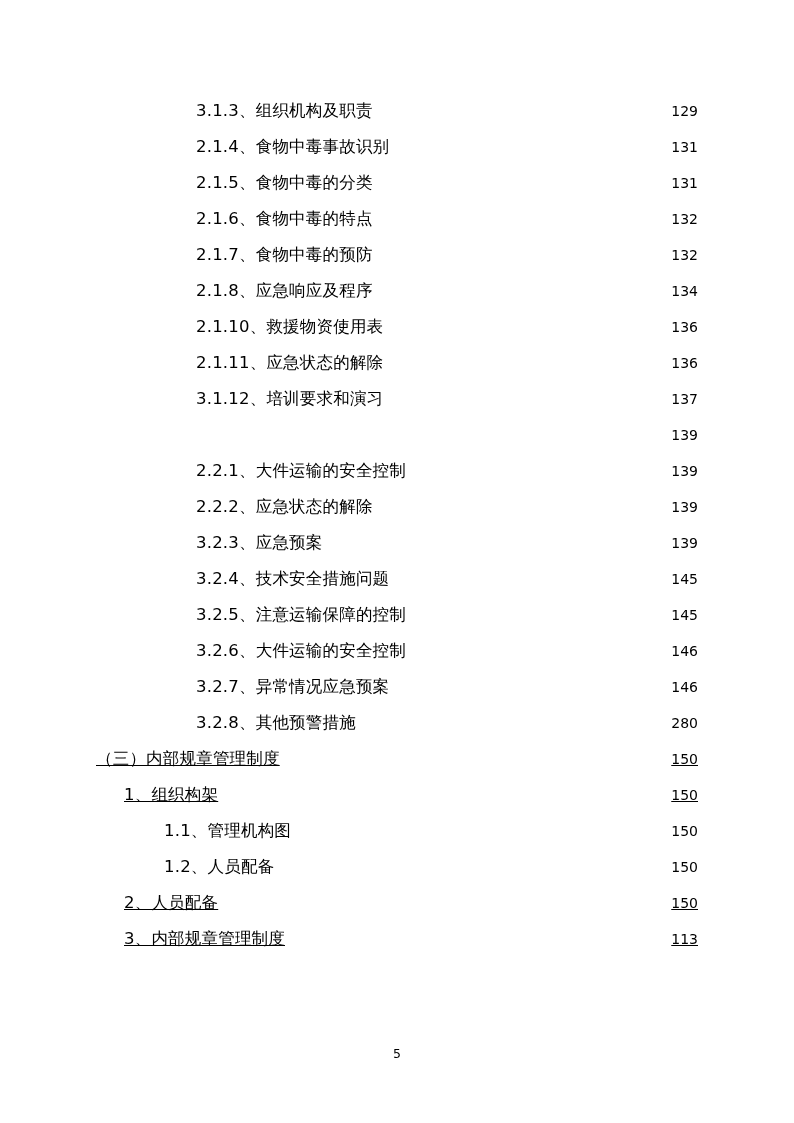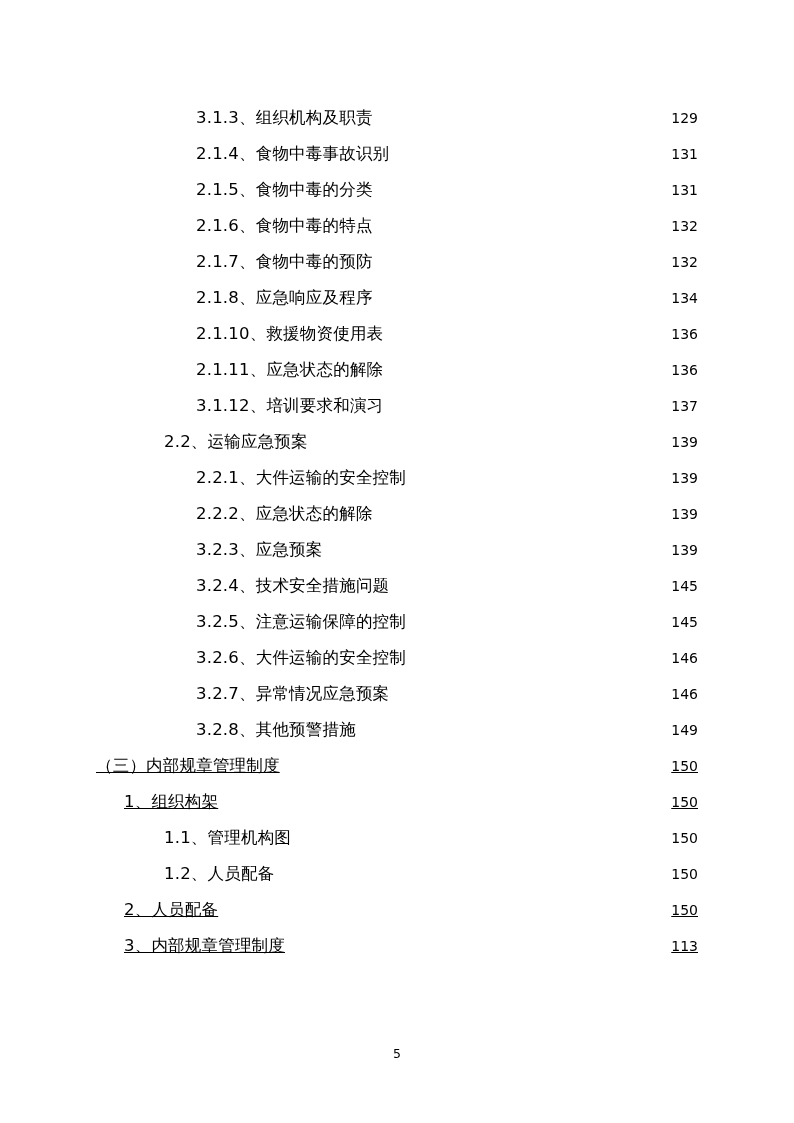--- a/index.html
+++ b/index.html
@@ -15,21 +15,21 @@
     position: relative;
     width: 794px;
     height: 1123px;
     margin: 0 auto;
     background: #ffffff;
     overflow: hidden;
     box-sizing: border-box;
   }
   .toc {
     position: absolute;
-    top: 100px;
+    top: 93px;
     left: 96px;
     right: 96px;
   }
   .toc-row {
     display: flex;
     align-items: baseline;
     font-size: 16.5px;
     line-height: 36px;
     white-space: nowrap;
   }
@@ -129,21 +129,20 @@
       <span class="toc-page">136</span>
     </div>
 
     <div class="toc-row lvl3">
       <span class="toc-label">3.1.12、培训要求和演习</span>
       <span class="toc-dots"></span>
       <span class="toc-page">137</span>
     </div>
 
     <div class="toc-row lvl2">
-      <span class="toc-label">2.2、运输应急预案</span>
       <span class="toc-dots"></span>
       <span class="toc-page">139</span>
     </div>
 
     <div class="toc-row lvl3">
       <span class="toc-label">2.2.1、大件运输的安全控制</span>
       <span class="toc-dots"></span>
       <span class="toc-page">139</span>
     </div>
 
@@ -179,21 +178,21 @@
 
     <div class="toc-row lvl3">
       <span class="toc-label">3.2.7、异常情况应急预案</span>
       <span class="toc-dots"></span>
       <span class="toc-page">146</span>
     </div>
 
     <div class="toc-row lvl3">
       <span class="toc-label">3.2.8、其他预警措施</span>
       <span class="toc-dots"></span>
-      <span class="toc-page">149</span>
+      <span class="toc-page">280</span>
     </div>
 
     <div class="toc-row lvl0">
       <span class="toc-label">（三）内部规章管理制度</span>
       <span class="toc-dots"></span>
       <span class="toc-page">150</span>
     </div>
 
     <div class="toc-row lvl1">
       <span class="toc-label">1、组织构架</span>

